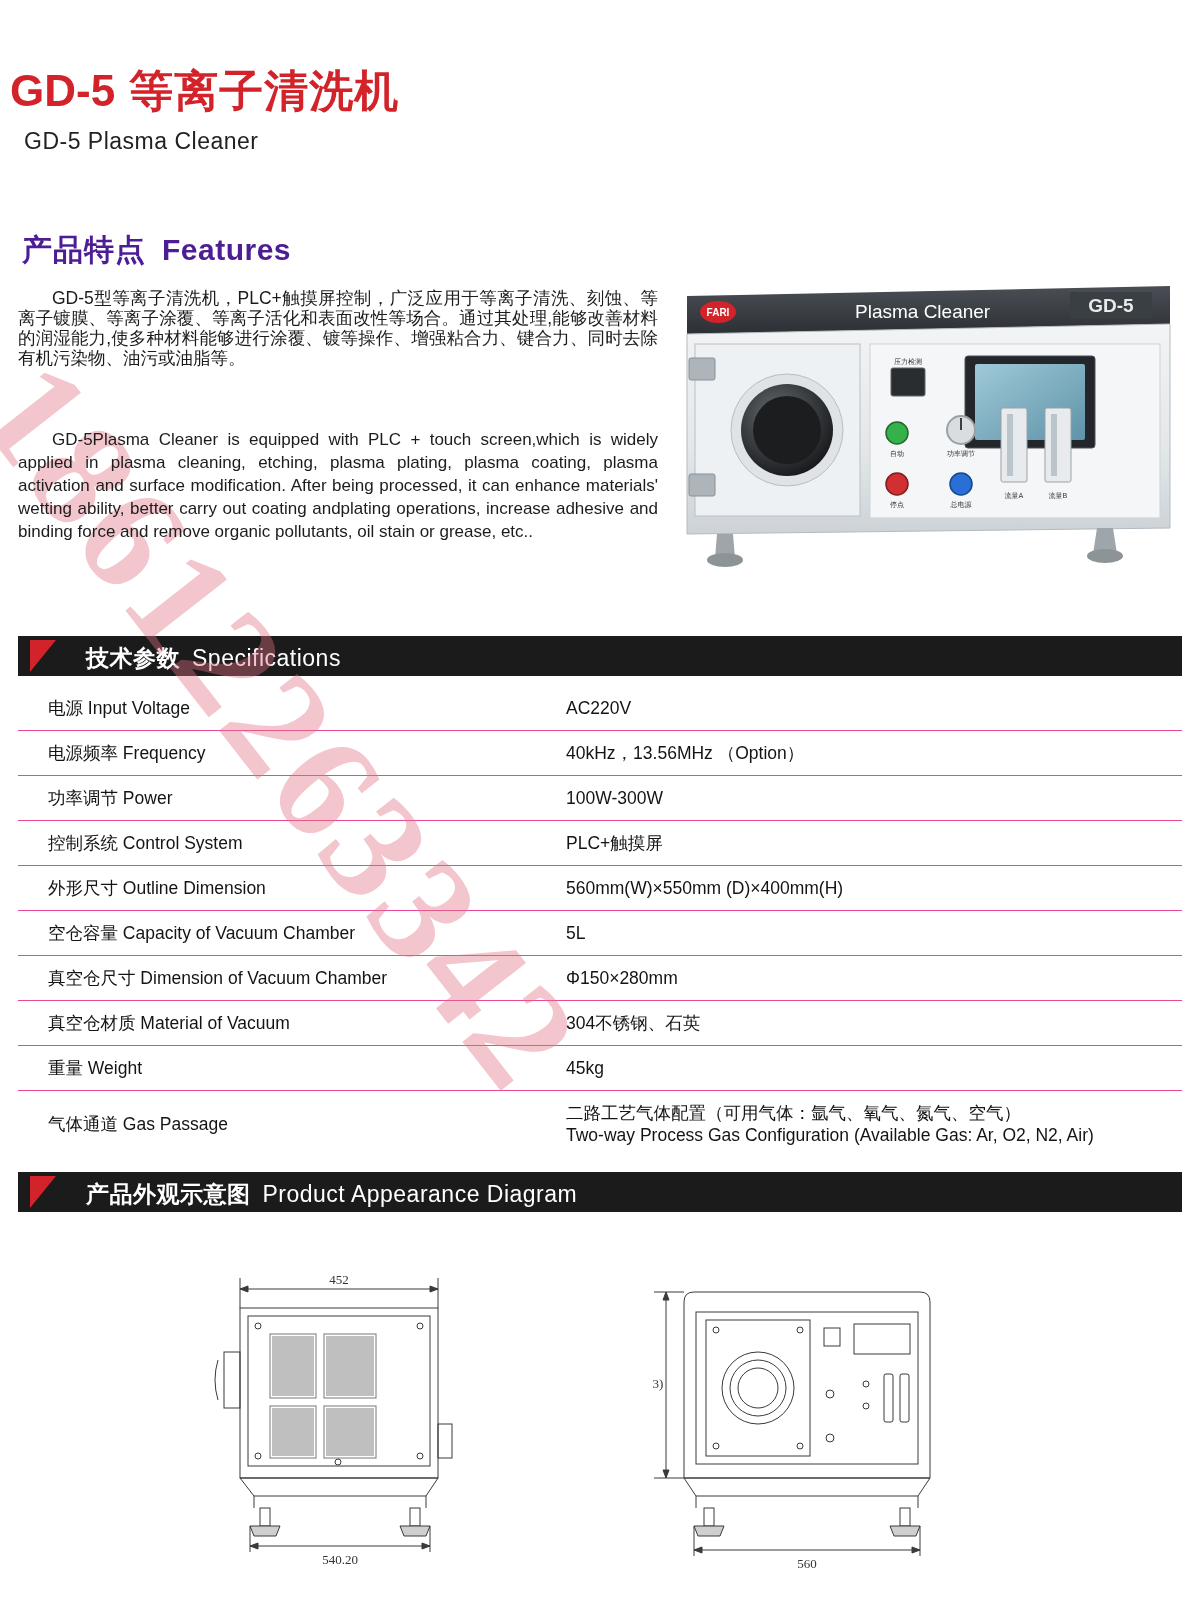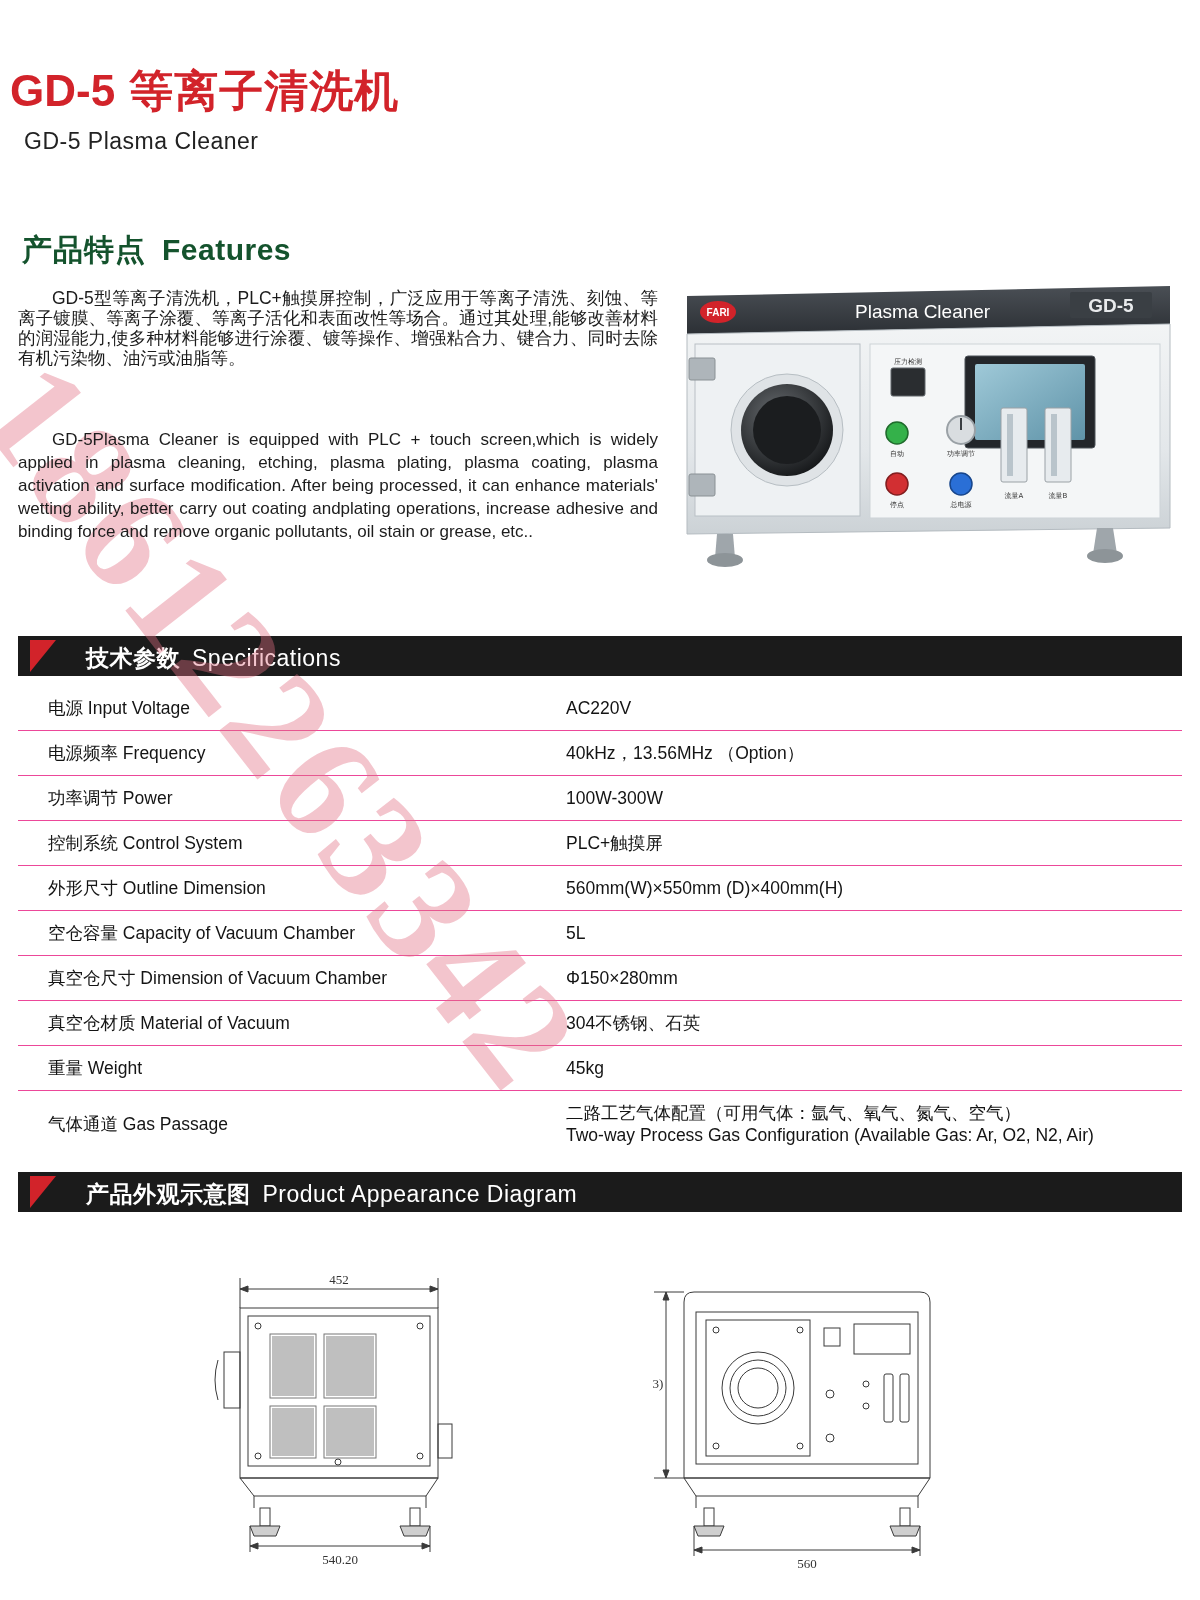--- a/index.html
+++ b/index.html
@@ -63,21 +63,21 @@
     letter-spacing: 0.5px;
   }
 
   
   .features-head {
     position: absolute;
     left: 22px;
     top: 230px;
     font-size: 30px;
     font-weight: bold;
-    color: #14532d;
+    color: #4c1d95;
     letter-spacing: 1px;
   }
   .features-head .en {
     margin-left: 16px;
     letter-spacing: 0.5px;
   }
 
   
   .para {
     position: absolute;

